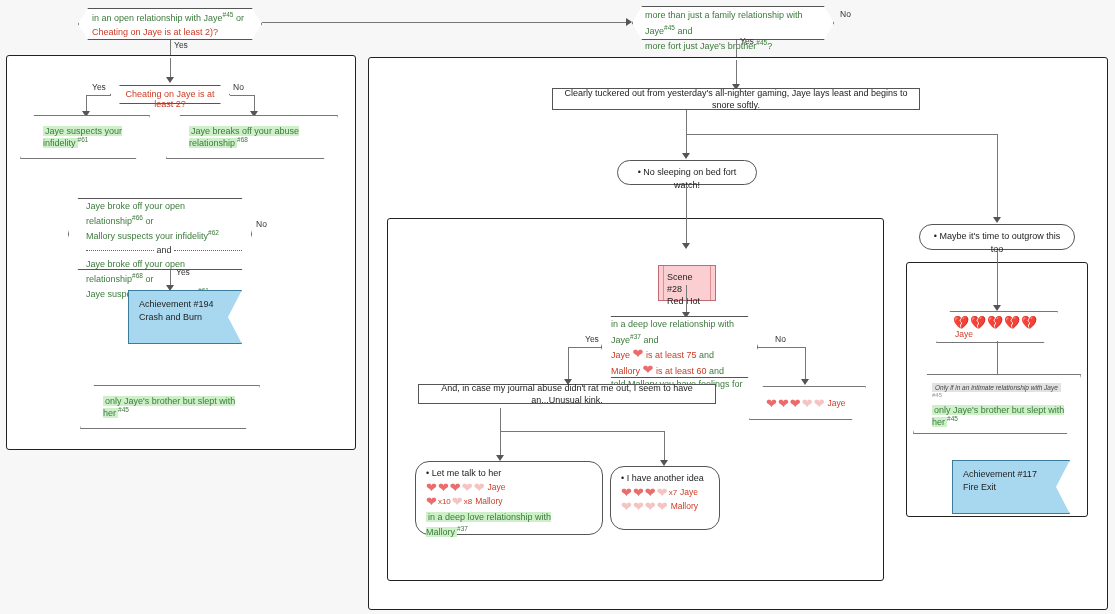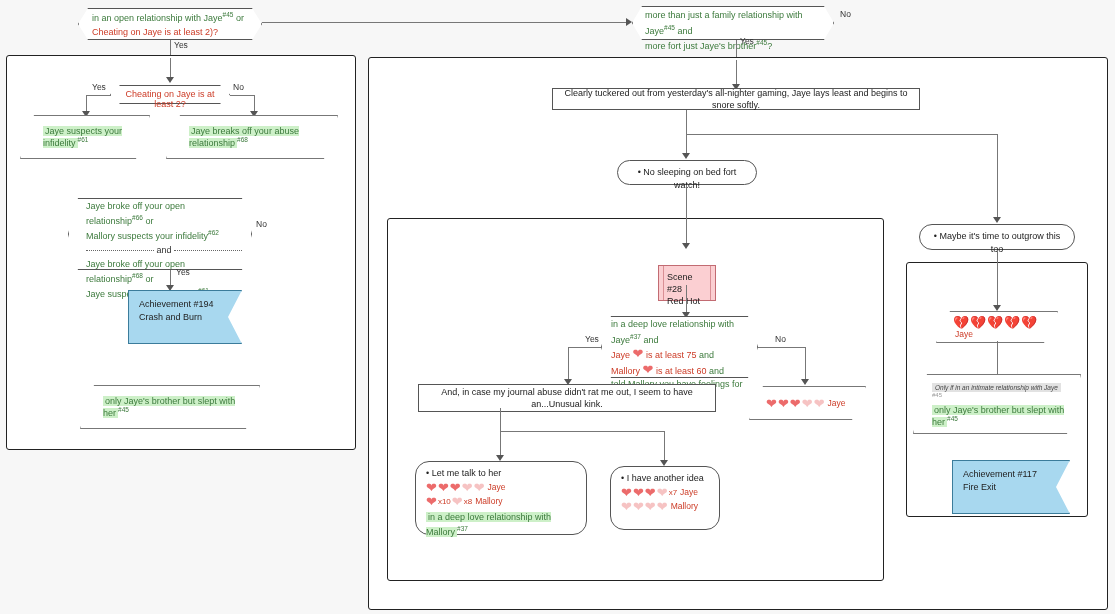--- a/index.html
+++ b/index.html
@@ -218,21 +218,21 @@
 <div class="lbl" style="left:775px;top:334px;">No</div>
 
 <div class="ln lnh abs" style="left:568px;top:347px;width:33px;"></div>
 <div class="ln lnv abs" style="left:568px;top:347px;height:33px;"></div>
 <div class="arw arw-d abs" style="left:564px;top:379px;"></div>
 
 <div class="ln lnh abs" style="left:758px;top:347px;width:48px;"></div>
 <div class="ln lnv abs" style="left:805px;top:347px;height:33px;"></div>
 <div class="arw arw-d abs" style="left:801px;top:379px;"></div>
 
-<div class="rect abs" style="left:418px;top:384px;width:298px;height:28px;">
+<div class="rect abs" style="left:418px;top:384px;width:298px;height:20px;">
   <span>And, in case my journal abuse didn't rat me out, I seem to have an...Unusual kink.</span>
 </div>
 
 <div class="para" style="left:749px;top:386px;width:115px;height:32px;">
   <div class="para-inner hearts" style="padding-left:16px;padding-right:10px;">
     <span class="heart h-full">❤</span>
     <span class="heart h-full">❤</span>
     <span class="heart h-full">❤</span>
     <span class="heart h-half">❤</span>
     <span class="heart h-half">❤</span>
@@ -240,21 +240,21 @@
   </div>
 </div>
 
 <div class="ln lnv abs" style="left:500px;top:408px;height:23px;"></div>
 <div class="ln lnh abs" style="left:500px;top:431px;width:164px;"></div>
 <div class="ln lnv abs" style="left:500px;top:431px;height:25px;"></div>
 <div class="arw arw-d abs" style="left:496px;top:455px;"></div>
 <div class="ln lnv abs" style="left:664px;top:431px;height:30px;"></div>
 <div class="arw arw-d abs" style="left:660px;top:460px;"></div>
 
-<div class="stadium abs" style="left:415px;top:461px;width:172px;height:74px;">
+<div class="stadium abs" style="left:415px;top:461px;width:188px;height:74px;">
   <div>• Let me talk to her</div>
   <div class="hearts" style="margin-top:1px;">
     <span class="heart h-full">❤</span>
     <span class="heart h-full">❤</span>
     <span class="heart h-full">❤</span>
     <span class="heart h-half">❤</span>
     <span class="heart h-half">❤</span>
     <span class="hname">Jaye</span>
   </div>
   <div class="hearts" style="margin-top:1px;">

